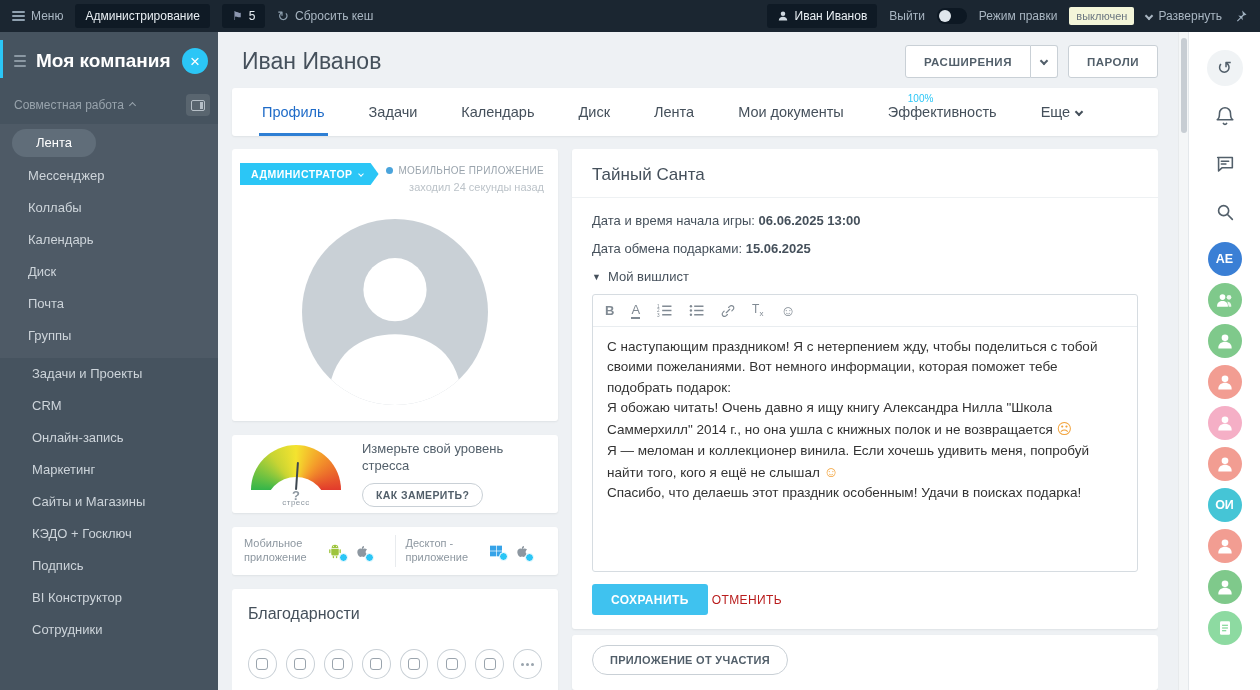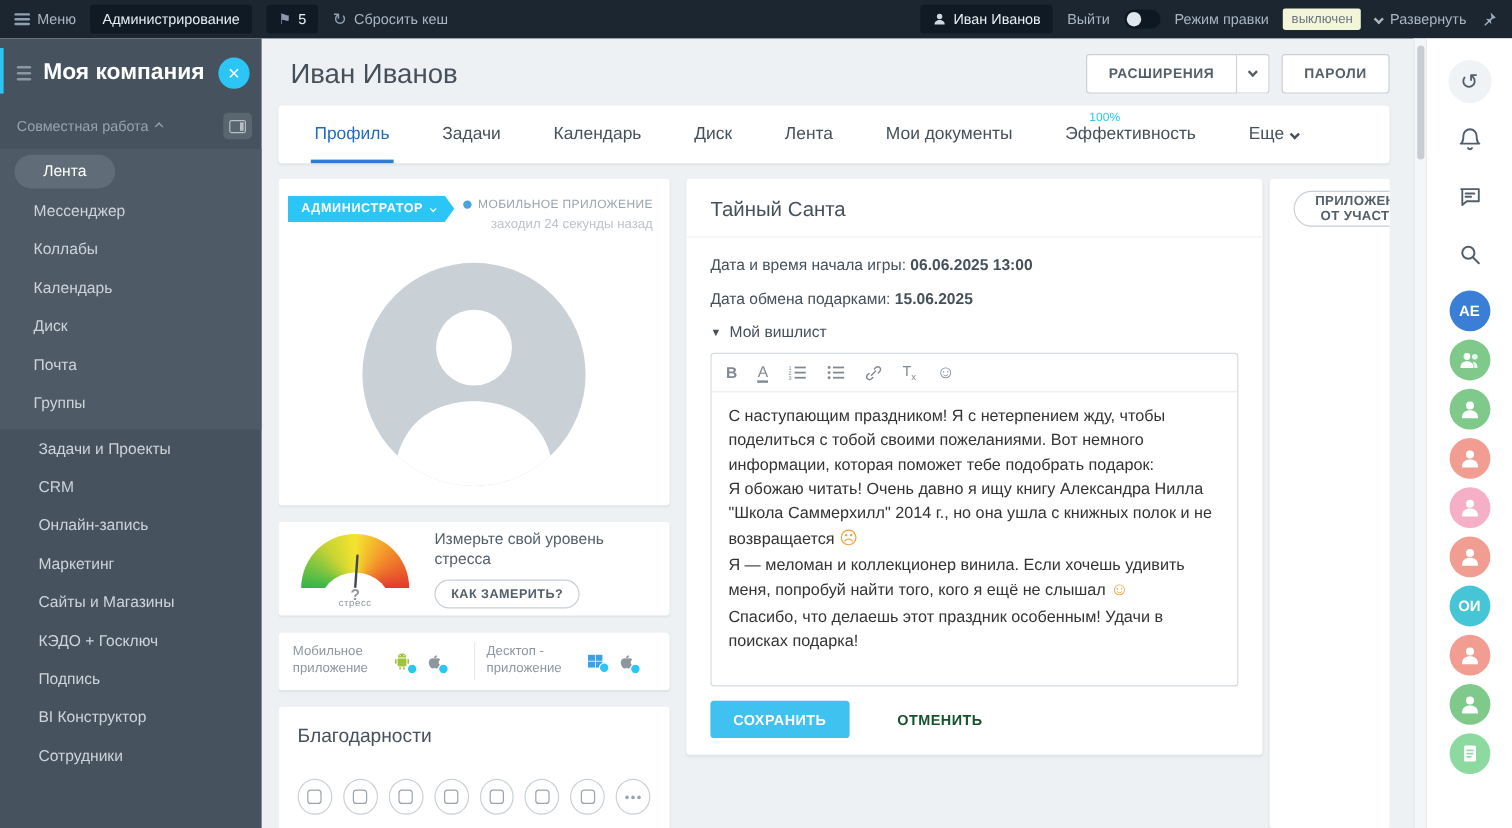--- a/index.html
+++ b/index.html
@@ -57,21 +57,21 @@
 
   .tabs{background:#fff;border-radius:3px;margin-right:20px;height:48px;display:flex;align-items:center;padding:0 30px;gap:44px;box-shadow:0 1px 2px rgba(50,60,70,.08);}
   .tab{position:relative;height:100%;display:flex;align-items:center;font-size:14.5px;color:#45505b;cursor:pointer;white-space:nowrap;gap:6px;}
   .tab.active{color:var(--link_blue,#1e6bc8);}
   .tab.active:after{content:"";position:absolute;left:-3px;right:-3px;bottom:0;height:3px;background:#2e7fd4;}
   .eff-badge{position:absolute;top:5px;left:20px;font-size:10px;color:var(--accent,#2bc6f6);}
 
   .columns{flex:1;display:flex;gap:14px;margin-top:13px;margin-right:20px;min-height:0;overflow:hidden;align-items:stretch;}
   .card{background:#fff;border-radius:3px;box-shadow:0 1px 2px rgba(50,60,70,.08);}
   .col-left{flex:0 0 326px;width:326px;display:flex;flex-direction:column;gap:14px;}
-  .col-right{flex:1;display:flex;flex-direction:row;gap:6px;min-width:0;}
+  .col-right{flex:1;display:flex;flex-direction:column;gap:6px;min-width:0;}
 
   
   .profile-card{height:272px;position:relative;padding:14px;flex:0 0 272px;}
   .role-badge{position:absolute;top:14px;left:8px;background:var(--accent,#2bc6f6);color:#fff;font-size:10.5px;font-weight:bold;letter-spacing:.5px;padding:5px 16px 5px 11px;clip-path:polygon(0 0,calc(100% - 8px) 0,100% 50%,calc(100% - 8px) 100%,0 100%);display:flex;align-items:center;gap:6px;cursor:pointer;}
   .role-badge .chev{width:4px;height:4px;border-width:1.5px;}
   .presence{position:absolute;top:16px;right:14px;text-align:right;}
   .presence .line1{font-size:10px;color:#9aa4ad;letter-spacing:.3px;display:flex;align-items:center;gap:5px;justify-content:flex-end;}
   .presence .dot{width:7px;height:7px;border-radius:50%;background:var(--presence_dot,#4aa4dc);display:inline-block;}
   .presence .line2{font-size:11px;color:#bcc3c9;margin-top:5px;}
   .avatar-big{width:186px;height:186px;border-radius:50%;background:#c9d0d6;margin:56px auto 0;overflow:hidden;}
@@ -114,23 +114,23 @@
   .tri{font-size:9px;color:#45505b;}
   .editor{border:1px solid #d6dce1;border-radius:3px;height:278px;display:flex;flex-direction:column;overflow:hidden;}
   .editor-toolbar{flex:0 0 32px;border-bottom:1px solid #e9edf0;display:flex;align-items:center;padding:0 12px;gap:17px;color:#808a93;}
   .editor-toolbar .tool{cursor:pointer;font-size:13px;display:inline-flex;align-items:center;line-height:1;}
   .tA{border-bottom:2px solid #808a93;padding-bottom:1px;}
   .tTx{font-size:12px;}
   .tTx sub{font-size:8px;}
   .tSm{font-size:15px;}
   .editor-content{flex:1;padding:10px 14px;font-size:13.5px;color:#333;line-height:1.5;overflow:hidden;cursor:text;}
   .emoji{color:#f2a33c;font-size:15px;}
-  .santa-btns{display:flex;align-items:center;gap:17px;margin-top:12px;}
+  .santa-btns{display:flex;align-items:center;gap:4px;margin-top:12px;}
   .btn-save{background:var(--save_button,#3fc2ef);color:#fff;border:none;border-radius:3px;height:31px;padding:0 19px;font-size:12px;font-weight:bold;letter-spacing:.4px;cursor:pointer;font-family:inherit;}
-  .btn-cancel{background:none;border:none;color:#14532d;font-size:12px;font-weight:bold;letter-spacing:.4px;cursor:pointer;font-family:inherit;margin-left:23px;}
+  .btn-cancel{background:none;border:none;color:#b91c1c;font-size:12px;font-weight:normal;letter-spacing:.4px;cursor:pointer;font-family:inherit;}
   .decline-card{flex:1;padding:10px 20px;min-height:48px;}
   .btn-decline{background:#fff;border:1px solid #c9d0d6;border-radius:15px;height:30px;padding:0 17px;font-size:11px;font-weight:bold;letter-spacing:.3px;color:#525f6a;cursor:pointer;font-family:inherit;}
 
   
   .vscroll{flex:0 0 10px;width:10px;background:#f4f6f7;position:relative;border-left:1px solid #e7eaec;}
   .vscroll .thumb{position:absolute;top:6px;left:2px;width:6px;height:95px;border-radius:3px;background:#c7cdd3;cursor:pointer;}
 
   
   .rail{flex:0 0 72px;width:72px;background:#fff;border-left:1px solid #e4e8eb;display:flex;flex-direction:column;align-items:center;padding-top:18px;overflow:hidden;}
   .rail-tools{display:flex;flex-direction:column;align-items:center;gap:12px;}

